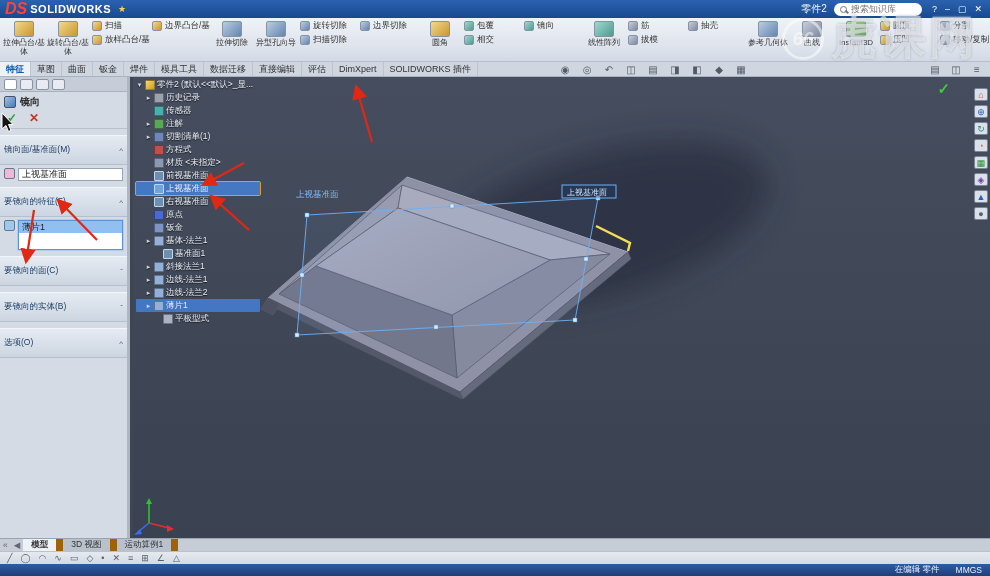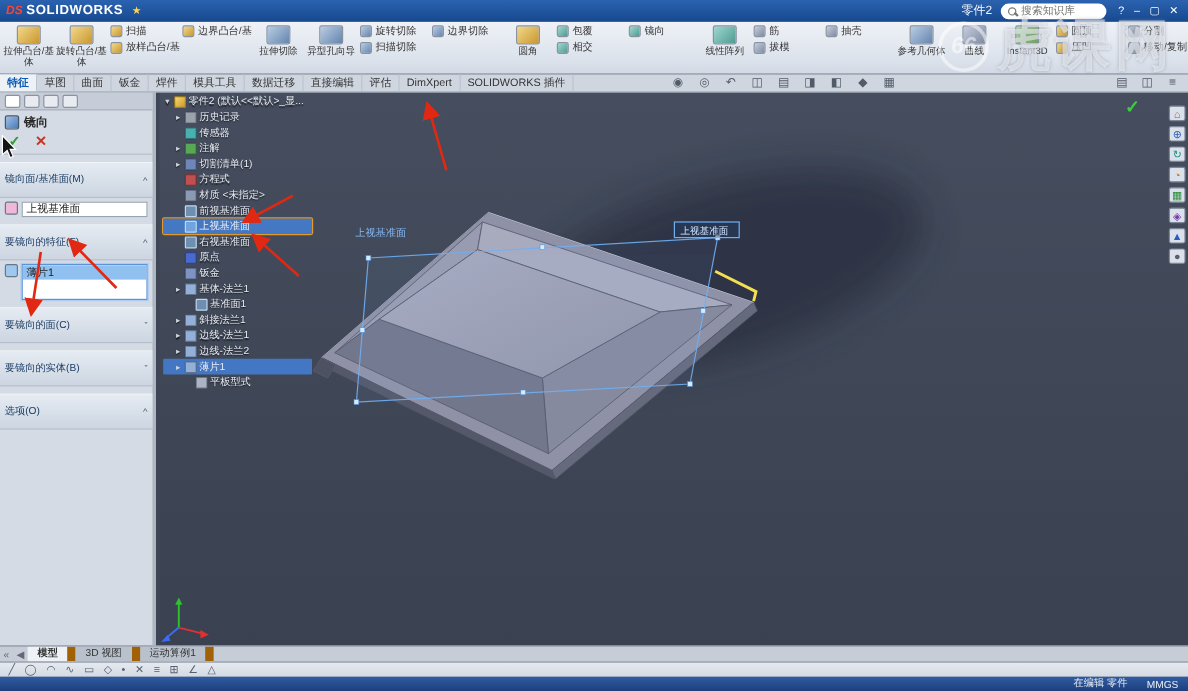--- a/index.html
+++ b/index.html
@@ -1,20 +1,20 @@
 <!DOCTYPE html>
 <html><head>
 <meta charset="utf-8">
 <style>
 *{margin:0;padding:0;box-sizing:border-box}
 html,body{width:990px;height:576px;overflow:hidden;font-family:"Liberation Sans",sans-serif;background:#3e4656;position:relative}
 
 .titlebar{position:absolute;top:0;left:0;right:0;height:18px;background:linear-gradient(#2b62b0,#17498e);display:flex;align-items:center;gap:7px;padding:0 5px;color:#fff;font-size:10px;z-index:30}
 .logo{display:flex;align-items:center;gap:3px;font-weight:bold}
-.ds{color:#ff4233;font-style:italic;font-size:10px}
+.ds{color:#ff4233;font-style:italic;font-size:16px}
 .sw{letter-spacing:.5px;font-size:11px}
 .menus{display:flex;gap:1px}
 .menu{padding:1px 5px;cursor:default}
 .star{color:#ffd34d;font-size:9px}
 .spacer{flex:1}
 .doc-title{font-size:10px;opacity:.95}
 .search{display:flex;align-items:center;gap:4px;background:#fff;border-radius:8px;height:13px;width:88px;padding:0 6px}
 .search input{border:0;outline:0;width:80px;font-size:9px;color:#666;background:transparent;font-family:inherit}
 .mag{width:7px;height:7px;border:1.5px solid #777;border-radius:50%;position:relative;flex:none}
 .mag::after{content:"";position:absolute;width:4px;height:1.5px;background:#777;transform:rotate(45deg);right:-3px;bottom:-1px}

